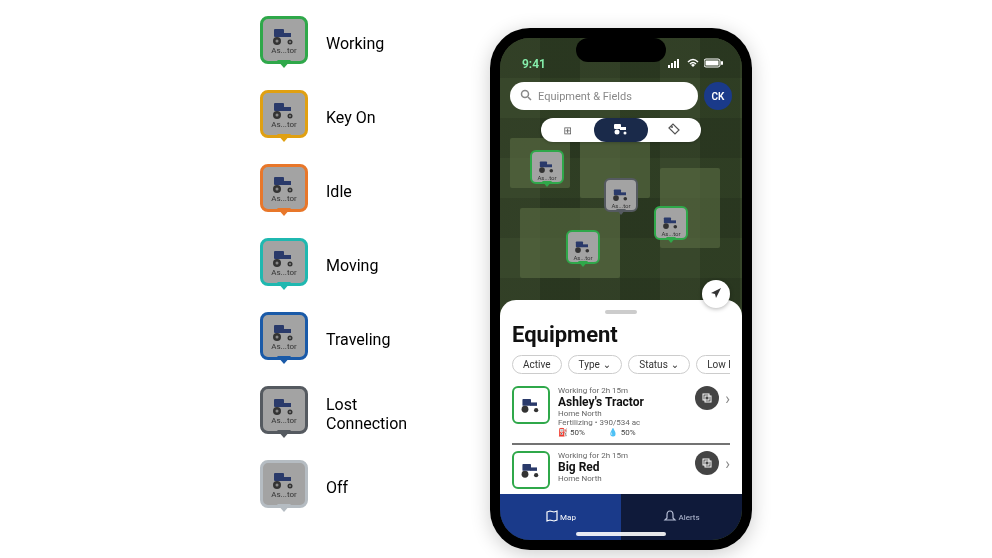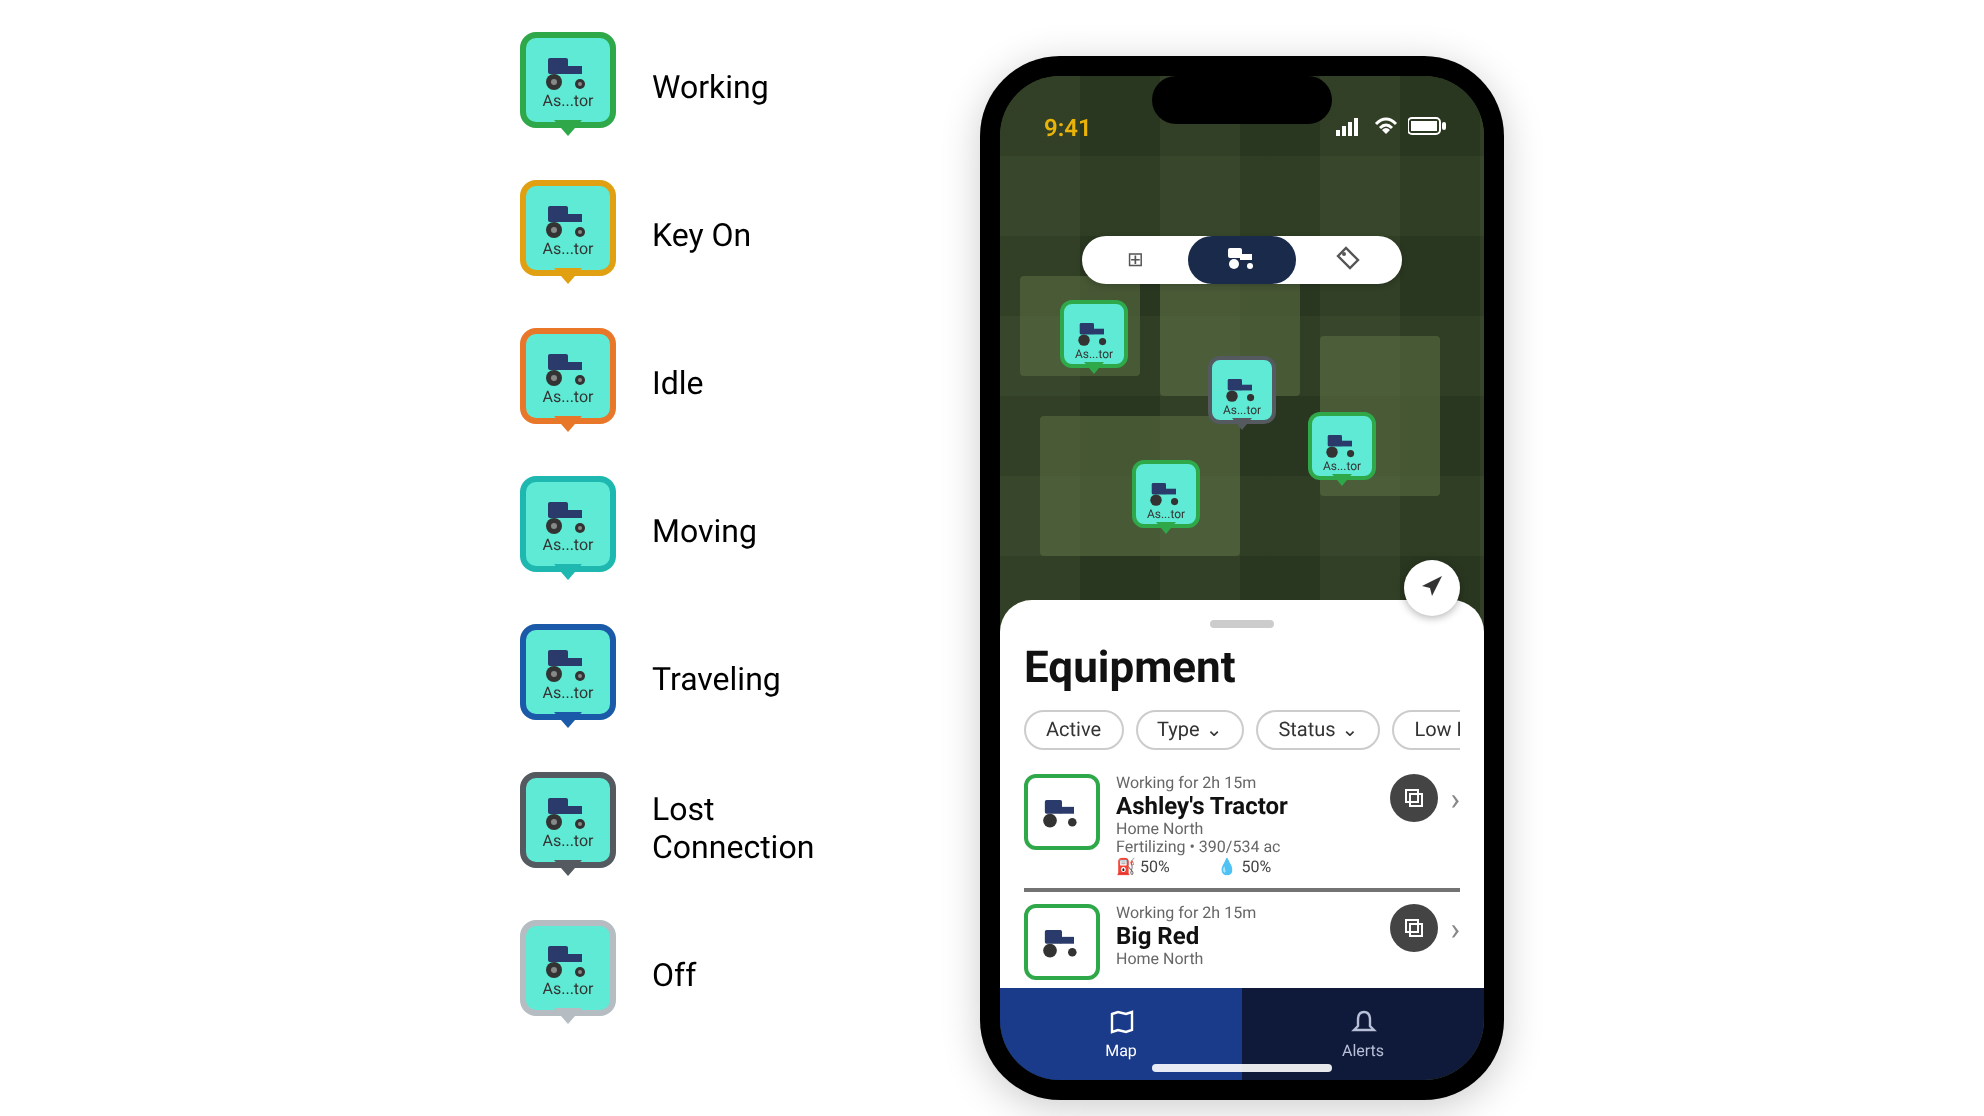--- a/index.html
+++ b/index.html
@@ -37,21 +37,21 @@
   .marker {
     width: 48px;
     height: 56px;
     position: relative;
   }
   .marker-box {
     width: 48px;
     height: 48px;
     border: 3px solid;
     border-radius: 8px;
-    background: #5eead4;
+    background: #a3a3a3;
     display: flex;
     flex-direction: column;
     align-items: center;
     justify-content: center;
     position: relative;
   }
   .marker-tail {
     position: absolute;
     bottom: -7px;
     left: 50%;
@@ -108,21 +108,21 @@
   .status-bar {
     position: absolute;
     top: 0; left: 0; right: 0;
     height: 40px;
     display: flex;
     justify-content: space-between;
     align-items: center;
     padding: 12px 18px 0 22px;
     font-size: 12px;
     font-weight: 600;
-    color: #eab308;
+    color: #86efac;
     z-index: 40;
   }
   .status-right { display: flex; gap: 4px; align-items: center; }
   .signal-icon, .wifi-icon, .battery-icon { display:inline-block; }
   
   .map-area {
     position: absolute;
     top: 0; left: 0; right: 0;
     height: 280px;
     background:
@@ -272,21 +272,21 @@
   .bottom-nav {
     position: absolute;
     left: 0; right: 0; bottom: 0;
     height: 46px;
     background: #0f1a3a;
     display: flex;
     border-radius: 0 0 30px 30px;
   }
   .nav-item {
     flex: 1;
-    display:flex; flex-direction:column; align-items:center; justify-content:center;
+    display:flex; align-items:center; justify-content:center;
     color: #b8c0d8;
     font-size: 8px;
     gap:1px;
   }
   .nav-item.active {
     background: #1a3a8a;
     color: #fff;
   }
   .home-indicator {
     position:absolute;
@@ -475,20 +475,32 @@
             </span>
           </span>
         </div>
 
         <div class="map-area">
           <div class="field-patch" style="top:100px;left:10px;width:60px;height:50px"></div>
           <div class="field-patch" style="top:100px;left:80px;width:70px;height:60px"></div>
           <div class="field-patch" style="top:170px;left:20px;width:100px;height:70px"></div>
           <div class="field-patch" style="top:130px;left:160px;width:60px;height:80px"></div>
 
+          <div class="search-row">
+            <div class="search-box">
+              <span>
+                <svg width="12" height="12" viewBox="0 0 12 12">
+                    <circle cx="5" cy="5" r="3.5" stroke="#888" fill="none" stroke-width="1.5"></circle>
+                    <line x1="8" y1="8" x2="11" y2="11" stroke="#888" stroke-width="1.5"></line>
+                  </svg>
+              </span>
+              <span>Equipment &amp; Fields</span>
+            </div>
+            <div class="user-pill">CK</div>
+          </div>
 
           <div class="seg-control">
             <div class="seg-item">
                 <span>⊞</span>
               </div>
             <div class="seg-item active">
               <span>
                 <svg width="18" height="12" viewBox="0 0 18 12">
                     <rect x="2" y="1" width="7" height="5" fill="#fff" rx="1"></rect>
                     <rect x="8" y="4" width="6" height="3" fill="#fff"></rect>

